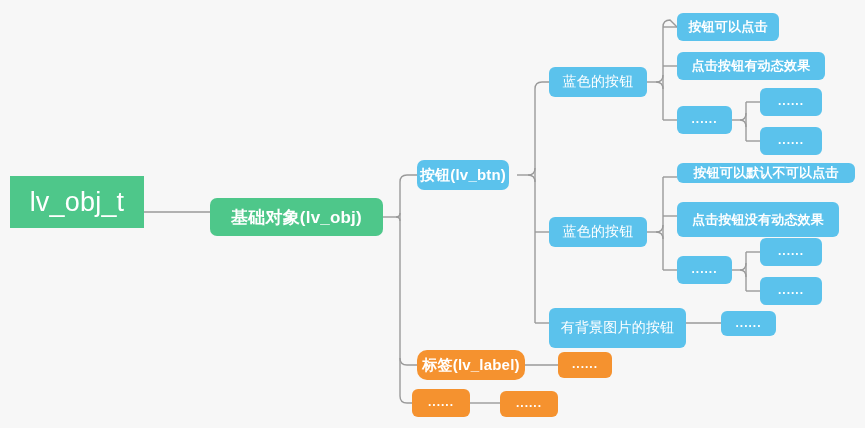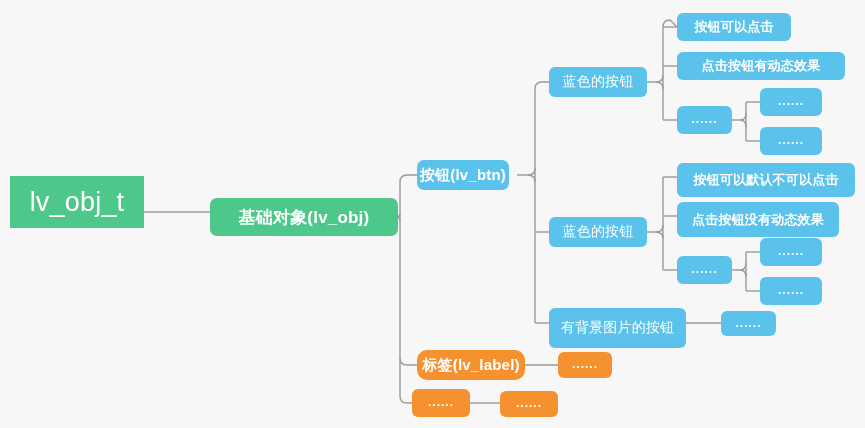--- a/index.html
+++ b/index.html
@@ -145,21 +145,21 @@
       <path d="M525,365 L558,365"></path>
 
       <path d="M470,403 L500,403"></path>
     </g>
   </svg>
 
   <div class="node n-green root" style="left:10px;  top:176px; width:134px; height:52px;">
     <span>lv_obj_t</span>
   </div>
 
-  <div class="node n-green lvl2" style="left:210px; top:198px; width:188px; height:38px;">
+  <div class="node n-green lvl2" style="left:210px; top:198px; width:173px; height:38px;">
     <span>基础对象(lv_obj)</span>
   </div>
 
   <div class="node n-blue lvl2" style="left:417px; top:160px; width:92px; height:30px; font-size:15px;">
     <span>按钮(lv_btn)</span>
   </div>
 
   <div class="node n-orange lvl2" style="left:417px; top:350px; width:108px; height:30px; font-size:15px;border-radius:10px;">
     <span>标签(lv_label)</span>
   </div>
@@ -173,33 +173,33 @@
   </div>
 
   <div class="node n-blue lvl3" style="left:549px; top:217px; width:98px; height:30px;">
     <span>蓝色的按钮</span>
   </div>
 
   <div class="node n-blue lvl3" style="left:549px; top:308px; width:137px; height:40px;">
     <span>有背景图片的按钮</span>
   </div>
 
-  <div class="node n-blue lvl4" style="left:677px; top:13px; width:114px; height:28px;">
+  <div class="node n-blue lvl4" style="left:677px; top:13px; width:102px; height:28px;">
     <span>按钮可以点击</span>
   </div>
 
-  <div class="node n-blue lvl4" style="left:677px; top:52px; width:168px; height:28px;">
+  <div class="node n-blue lvl4" style="left:677px; top:52px; width:148px; height:28px;">
     <span>点击按钮有动态效果</span>
   </div>
 
   <div class="node n-blue dots" style="left:677px; top:106px; width:55px; height:28px;">
     <span>......</span>
   </div>
 
-  <div class="node n-blue lvl4" style="left:677px; top:163px; width:178px; height:34px;">
+  <div class="node n-blue lvl4" style="left:677px; top:163px; width:178px; height:20px;">
     <span>按钮可以默认不可以点击</span>
   </div>
 
   <div class="node n-blue lvl4" style="left:677px; top:202px; width:162px; height:35px;">
     <span>点击按钮没有动态效果</span>
   </div>
 
   <div class="node n-blue dots" style="left:677px; top:256px; width:55px; height:28px;">
     <span>......</span>
   </div>

